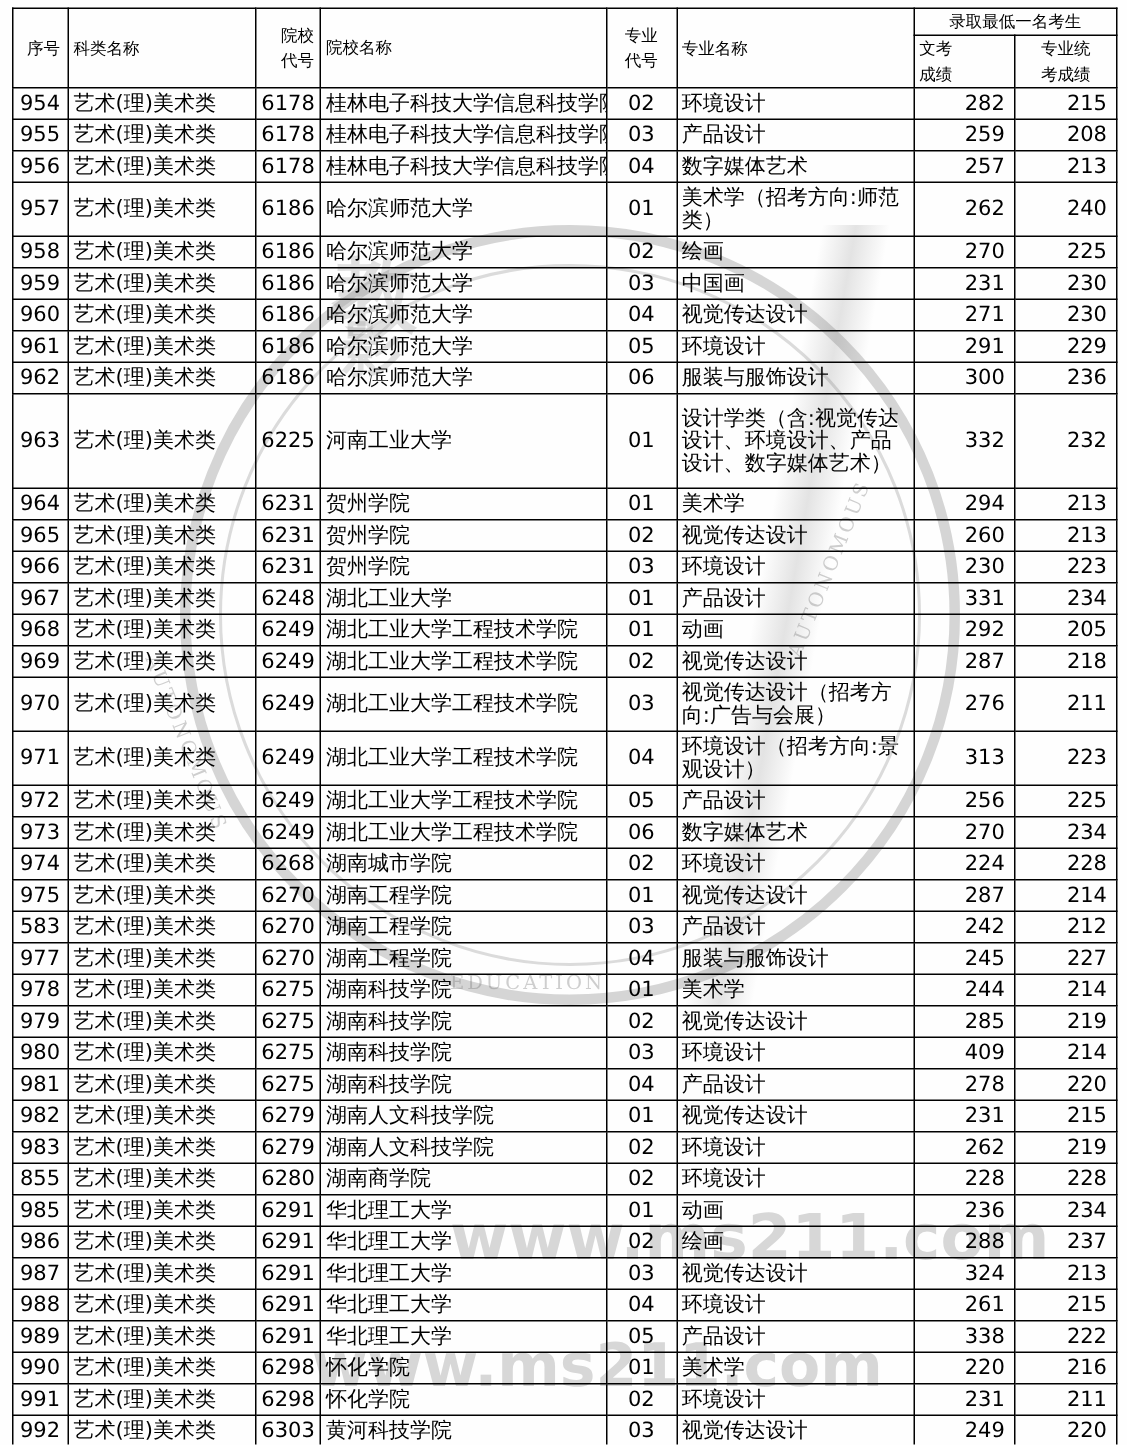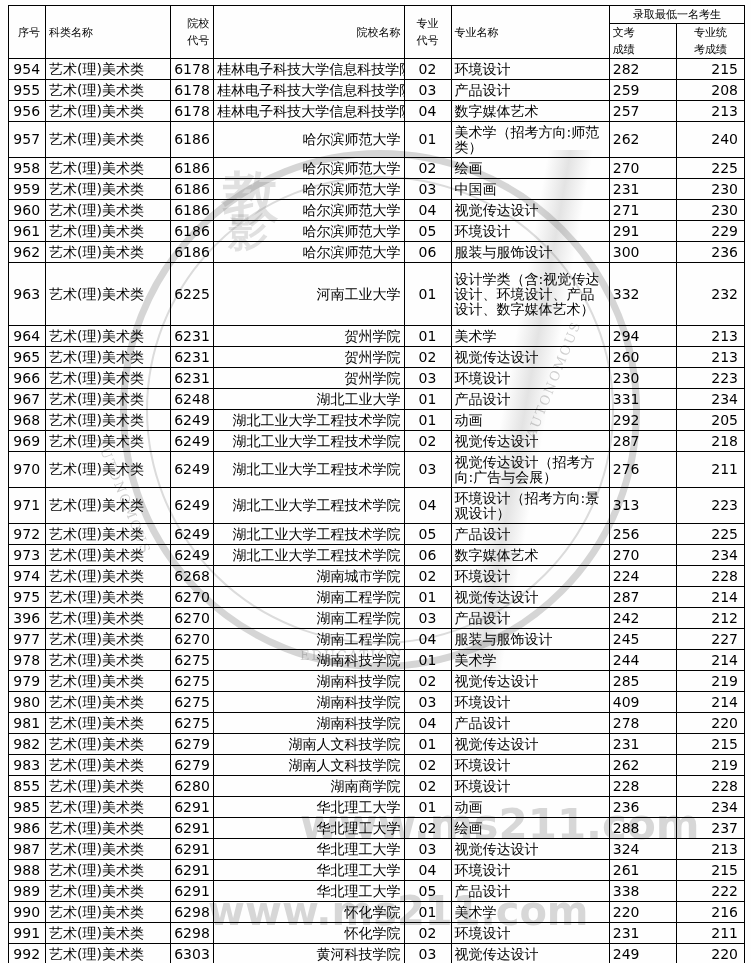--- a/index.html
+++ b/index.html
@@ -80,24 +80,24 @@
   }
   thead th{
     text-align:center;
     font-weight:normal;
     font-size:11px;
     line-height:17px;
   }
   .c-seq{width:37px;text-align:right;padding-right:5px;}
   .c-cat{width:125px;text-align:left;}
   .c-code{width:43px;text-align:right;padding-right:4px;}
-  .c-school{width:190px;text-align:right;font-family:Liberation Serif, serif;}
+  .c-school{width:190px;text-align:left;font-family:Liberation Serif, serif;}
   .c-major-code{width:47px;text-align:center;}
   .c-major{width:158px;text-align:left;white-space:normal;}
-  .c-s1{width:67px;text-align:left;padding-right:6px;}
+  .c-s1{width:67px;text-align:right;padding-right:6px;}
   .c-s2{width:68px;text-align:right;padding-right:6px;margin-top:32px;}
 
   tbody tr{height:20px;}
   tbody td{height:20px;}
   .row-tall2 td{height:35px;}
   .row-tall3 td{height:62px;}
 
   .hdr-grp{font-size:11px;}
 </style>
 </head>
@@ -375,21 +375,21 @@
           <td class="c-seq">975</td>
           <td class="c-cat">艺术(理)美术类</td>
           <td class="c-code">6270</td>
           <td class="c-school">湖南工程学院</td>
           <td class="c-major-code">01</td>
           <td class="c-major">视觉传达设计</td>
           <td class="c-s1">287</td>
           <td class="c-s2">214</td>
         </tr>
         <tr>
-          <td class="c-seq">396</td>
+          <td class="c-seq">583</td>
           <td class="c-cat">艺术(理)美术类</td>
           <td class="c-code">6270</td>
           <td class="c-school">湖南工程学院</td>
           <td class="c-major-code">03</td>
           <td class="c-major">产品设计</td>
           <td class="c-s1">242</td>
           <td class="c-s2">212</td>
         </tr>
         <tr>
           <td class="c-seq">977</td>

